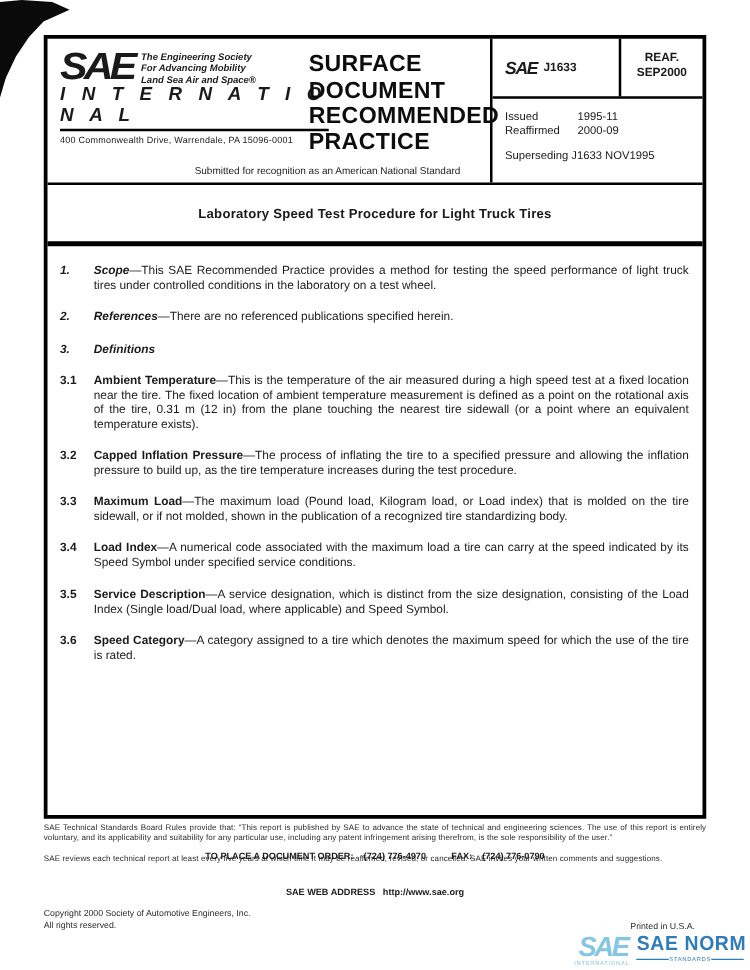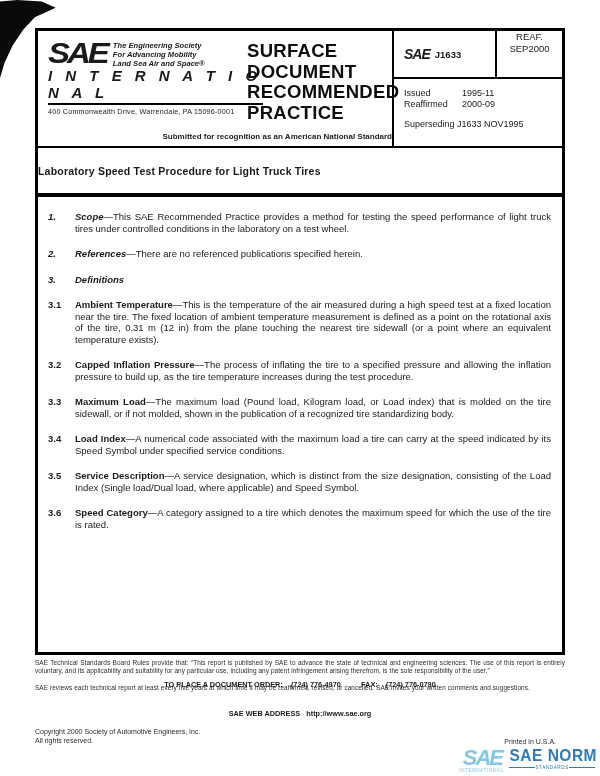--- a/index.html
+++ b/index.html
@@ -44,35 +44,35 @@
   }
 
   .vdiv{position:absolute;left:354px;top:0;bottom:0;width:2px;background:#000;}
   .hdr-right{position:absolute;left:356px;top:0;right:0;bottom:0;}
   .code-row{height:46px;border-bottom:2px solid #000;display:flex;}
   .code-cell{flex:1;display:flex;align-items:center;padding-left:10px;}
   .sae-small{font-size:14px;font-weight:900;font-style:italic;letter-spacing:-1px;padding-right:5px;}
   .code-num{font-size:9.5px;font-weight:bold;}
   .reaf-cell{
     width:67px;border-left:2px solid #000;box-sizing:border-box;text-align:center;
-    font-weight:normal;font-size:9.5px;line-height:11.5px;
+    font-weight:bold;font-size:9.5px;line-height:11.5px;padding-top:10px;
   }
   .dates{padding:9px 0 0 10px;font-size:9px;line-height:11px;}
   .date-label{display:inline-block;width:58px;}
   .superseding{margin-top:9px;}
 
   .submitted{
-    position:absolute;left:94px;width:260px;bottom:5px;text-align:right;
-    font-size:8px;color:#222;font-weight:bold;
+    position:absolute;left:94px;width:260px;bottom:5px;text-align:center;
+    font-size:8px;color:#222;
   }
 
   
   .title-bar{
     height:45px;border-bottom:4px solid #000;flex:none;
-    display:flex;align-items:center;
+    display:flex;align-items:center;justify-content:center;
     font-size:10.5px;font-weight:bold;letter-spacing:0.2px;
   }
 
   
   .docbody{flex:1;padding:14px 11px 0 10px;overflow:hidden;}
   .sec{display:flex;margin-bottom:14px;font-size:9.5px;line-height:11.5px;}
   .sec .num{width:27px;flex:none;font-weight:bold;}
   .sec.main .num{font-style:italic;}
   .sec .txt{flex:1;text-align:justify;}
   .sec .head{font-weight:bold;}

